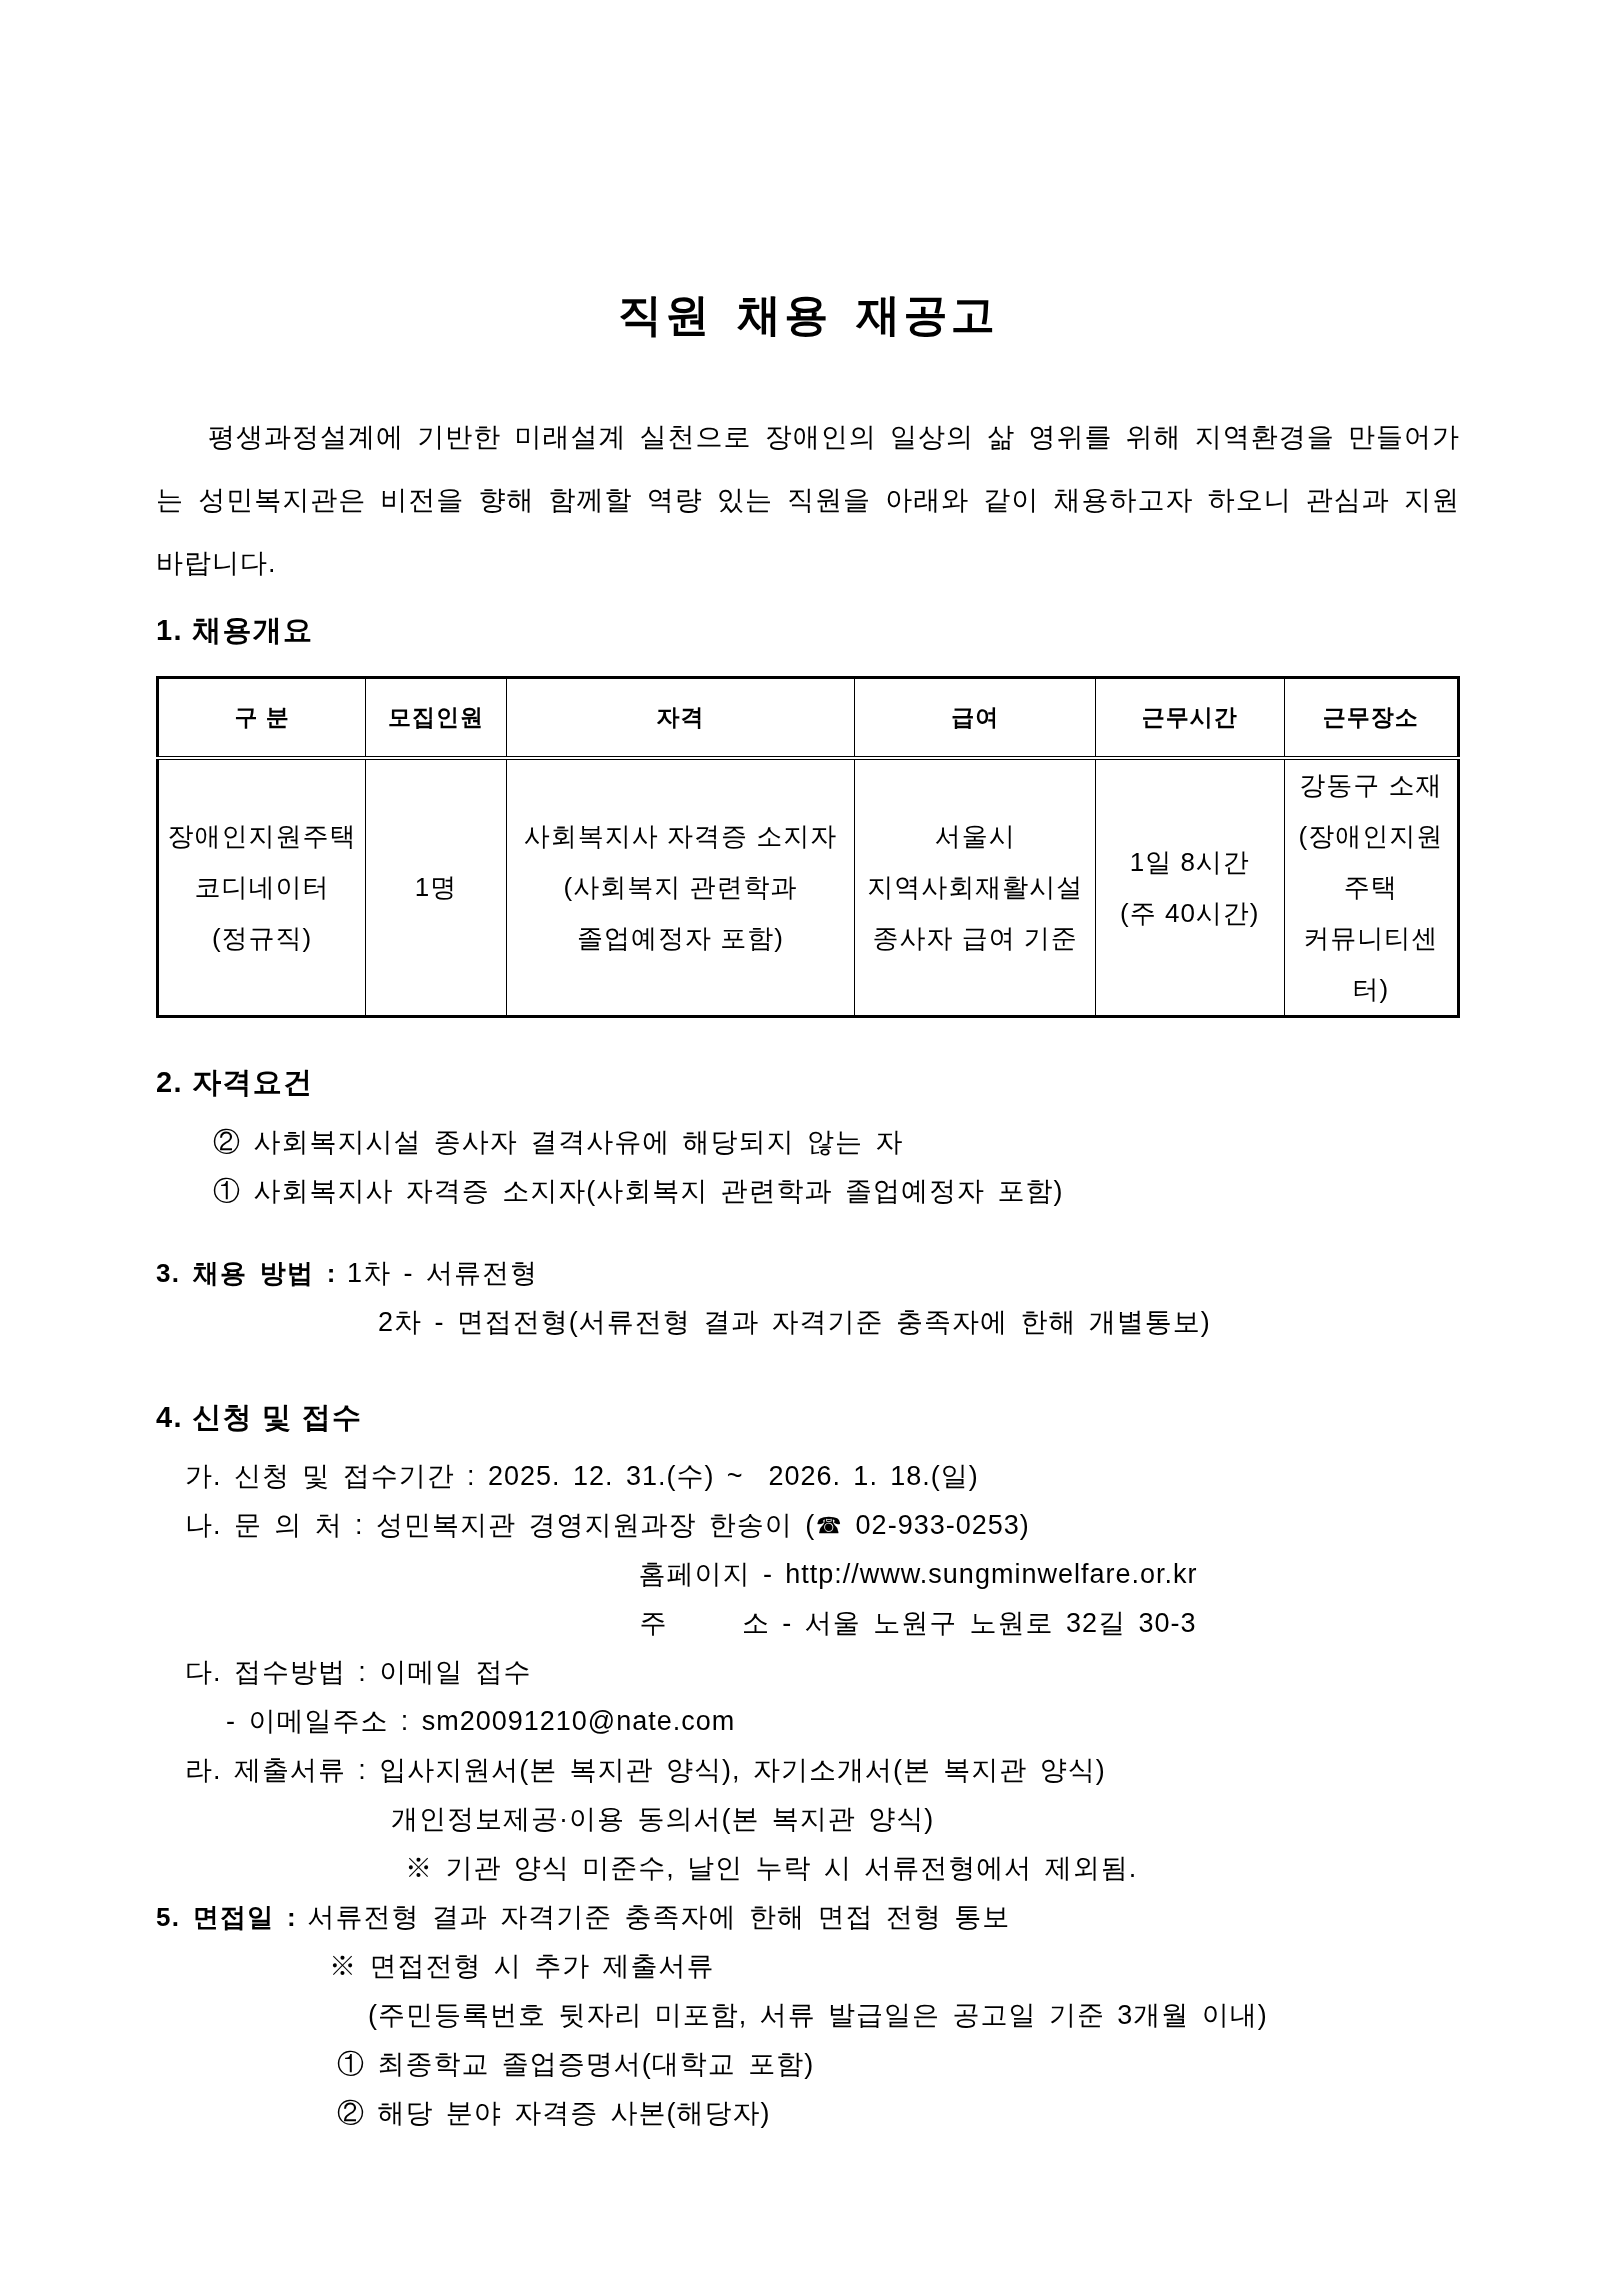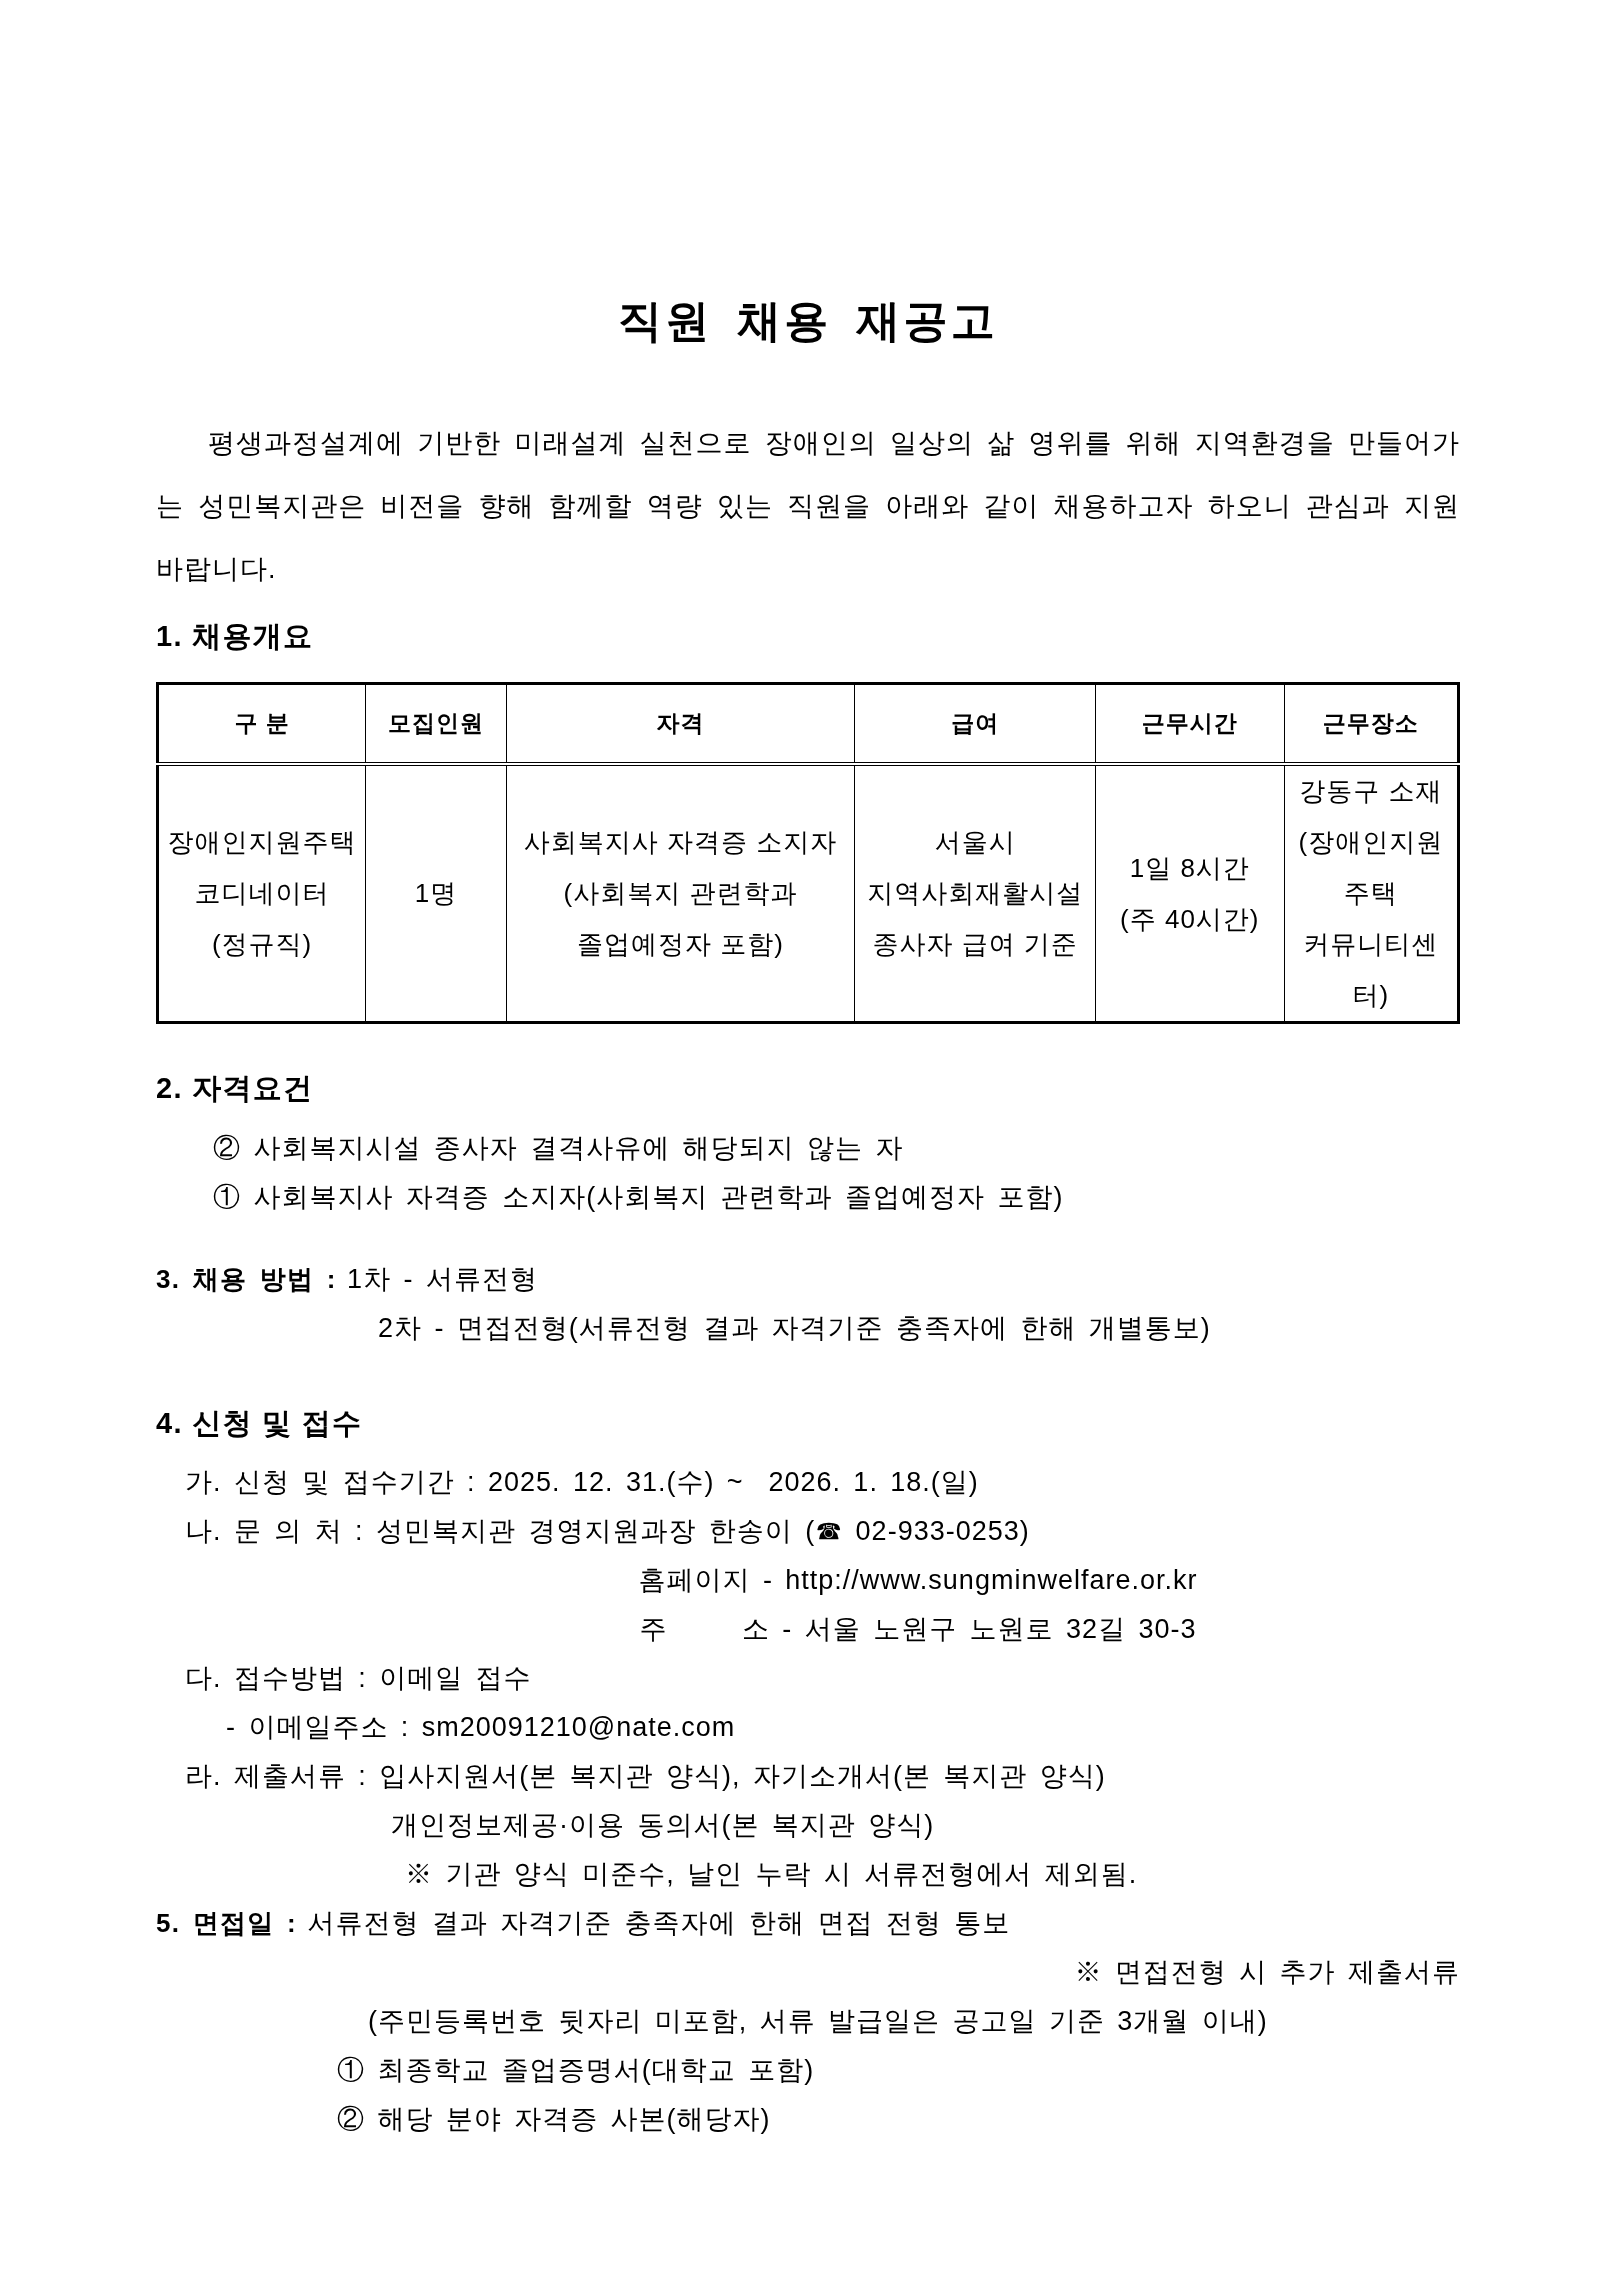--- a/index.html
+++ b/index.html
@@ -10,21 +10,21 @@
     position: relative;
   }
   .page {
     box-sizing: border-box;
     width: 1616px; height: 2284px;
     padding: 274px 156px 0 156px;
     background: #ffffff;
     overflow: hidden;
   }
   .title {
-    margin: 16px 0 60px 0;
+    margin: 10px 0 60px 0;
     font-size: 44px; line-height: 62px;
     font-weight: bold;
     text-align: center;
     letter-spacing: 3.3px;
     word-spacing: 9px;
   }
   .intro {
     margin: 0 0 17px 0;
     font-size: 27px; line-height: 63px;
     text-align: justify;
@@ -83,21 +83,21 @@
   .mt-method { margin-top: 33px; }
   .mt-app    { margin-top: 52px; margin-bottom: 15.6px; }
   .indent-1      { padding-left: 29px;  }
   .indent-2      { padding-left: 57px;  }
   .indent-3      { padding-left: 110px; }
   .method-2      { padding-left: 222px; }
   .indent-sub    { padding-left: 220px; text-align: center; }
   .indent-dash   { padding-left: 70px; }
   .indent-doc2   { padding-left: 235px; }
   .indent-note   { padding-left: 249px; }
-  .indent-iv-note   { padding-left: 173px; text-align: right; }
+  .indent-iv-note   { padding-left: 173px; }
   .indent-iv-detail { padding-left: 212px; }
   .indent-iv-doc    { padding-left: 181px; }
 </style>
 </head>
 <body>
 
 <div class="page">
 
   <h1 class="title">직원 채용 재공고</h1>
 

